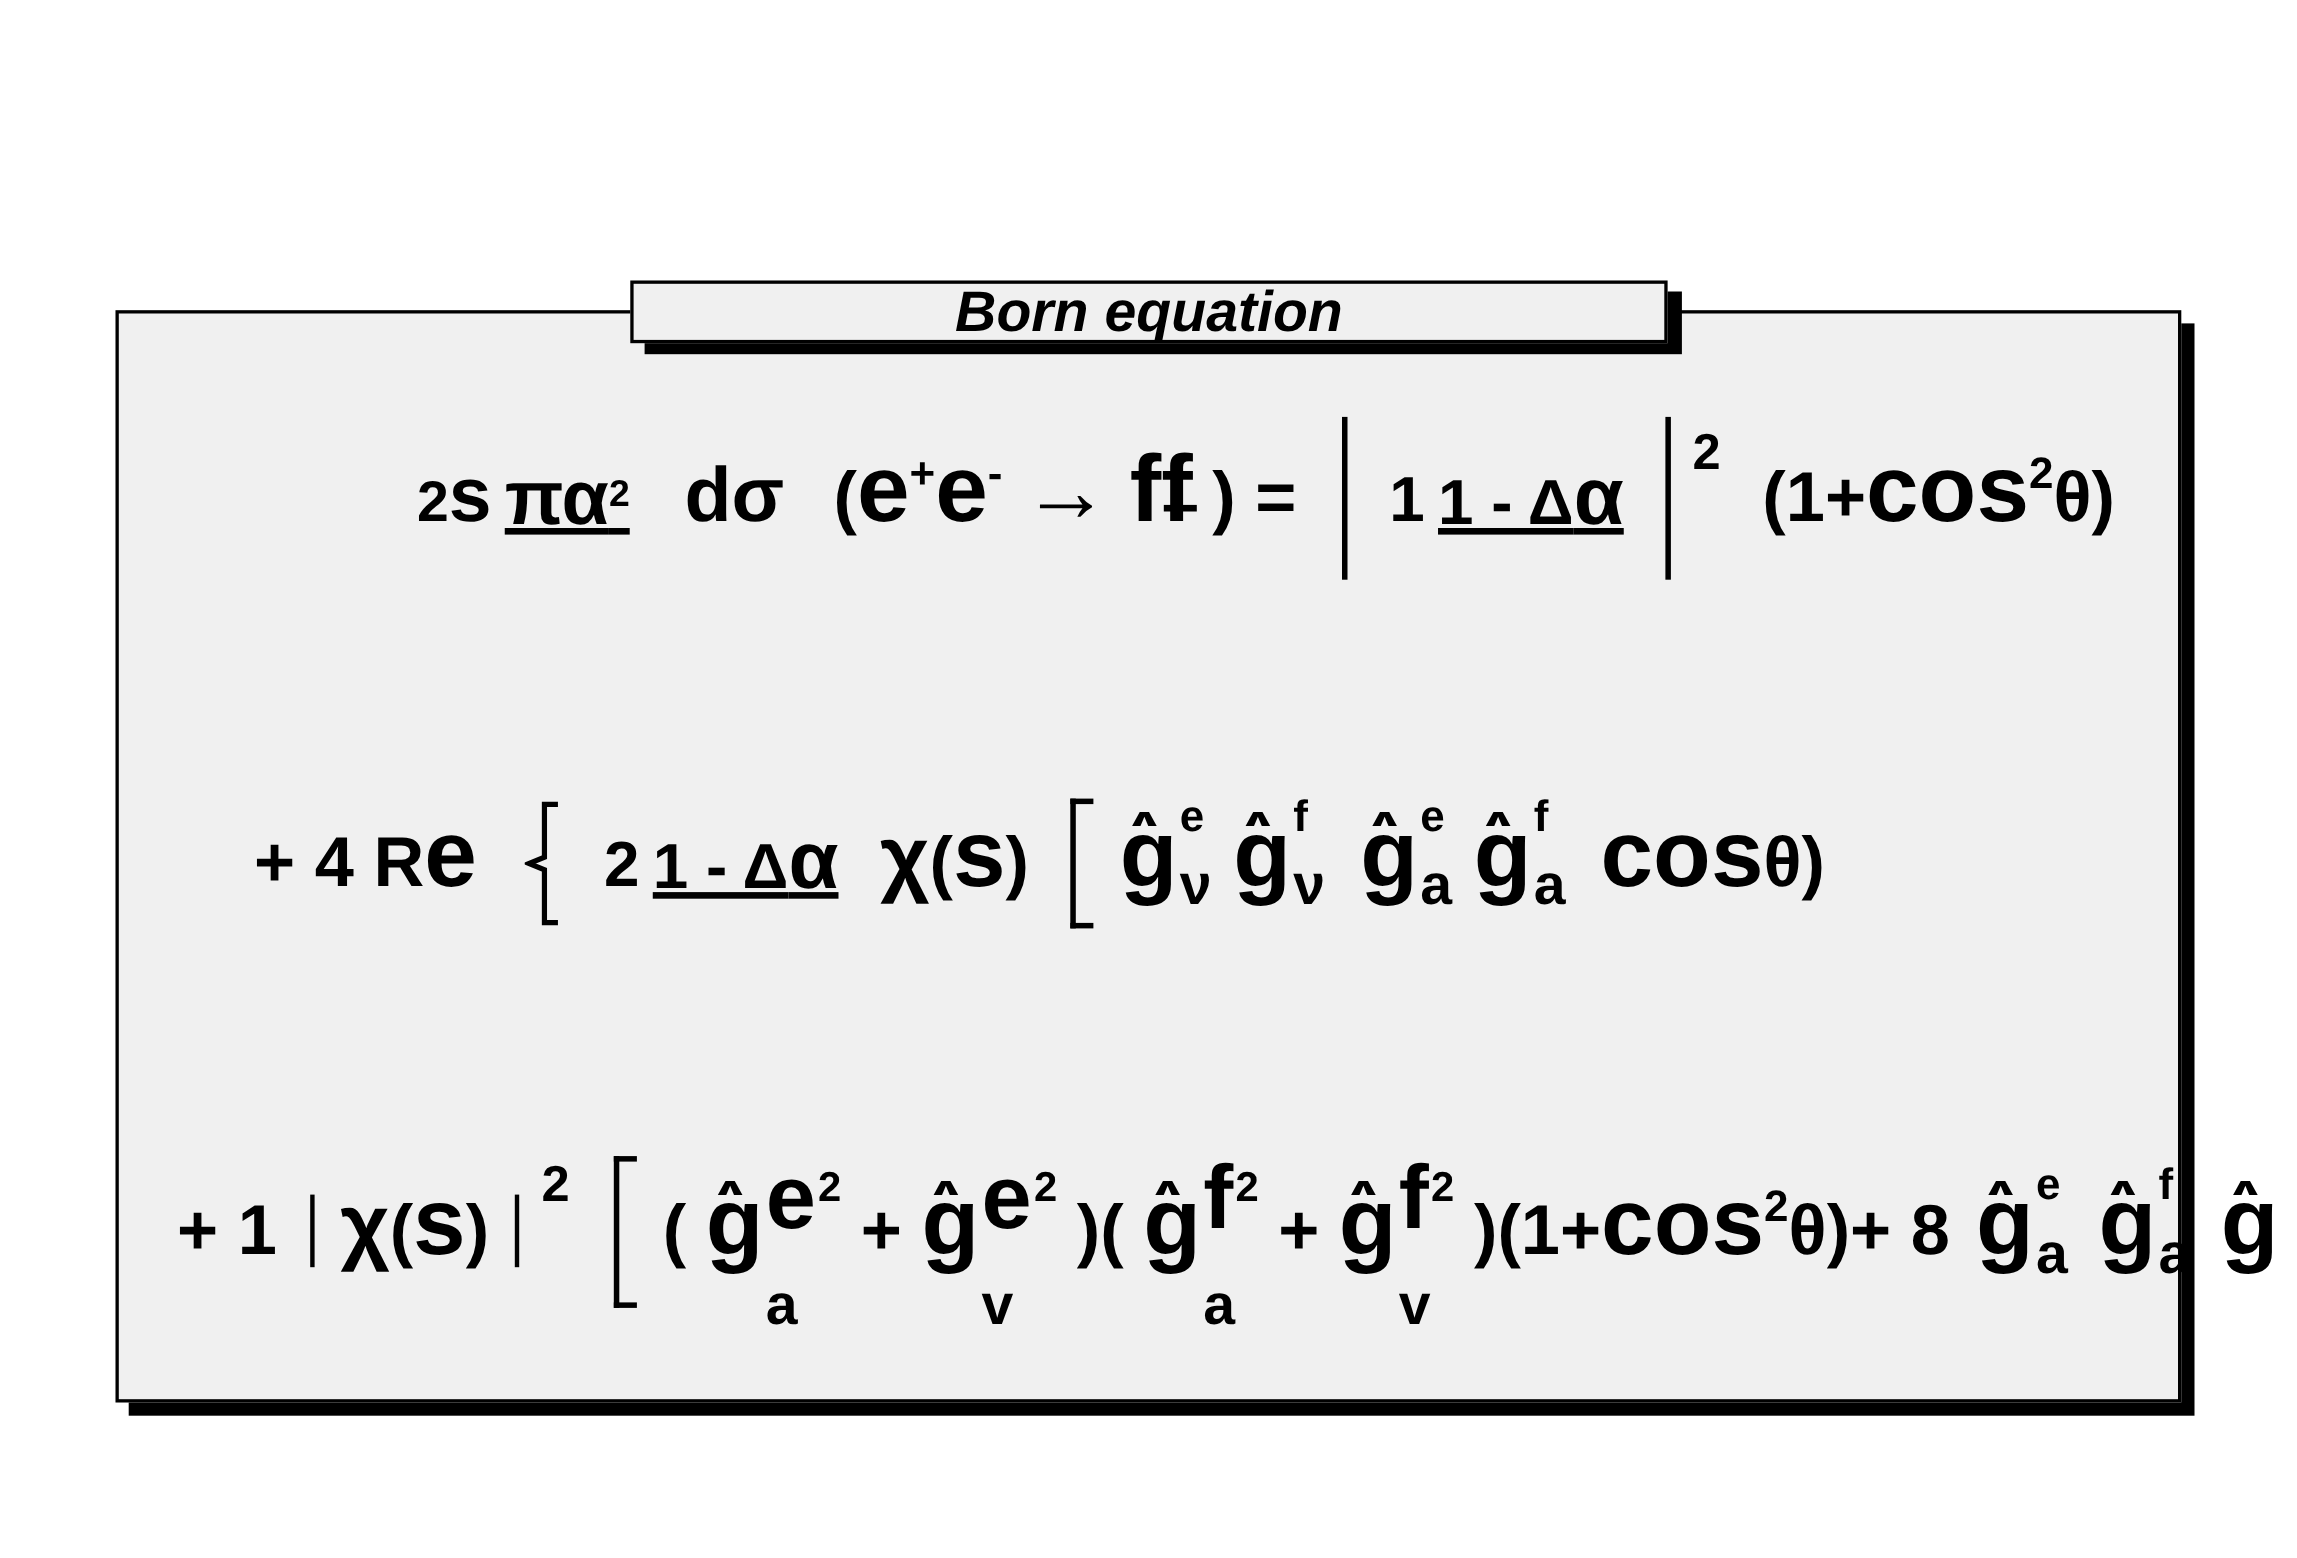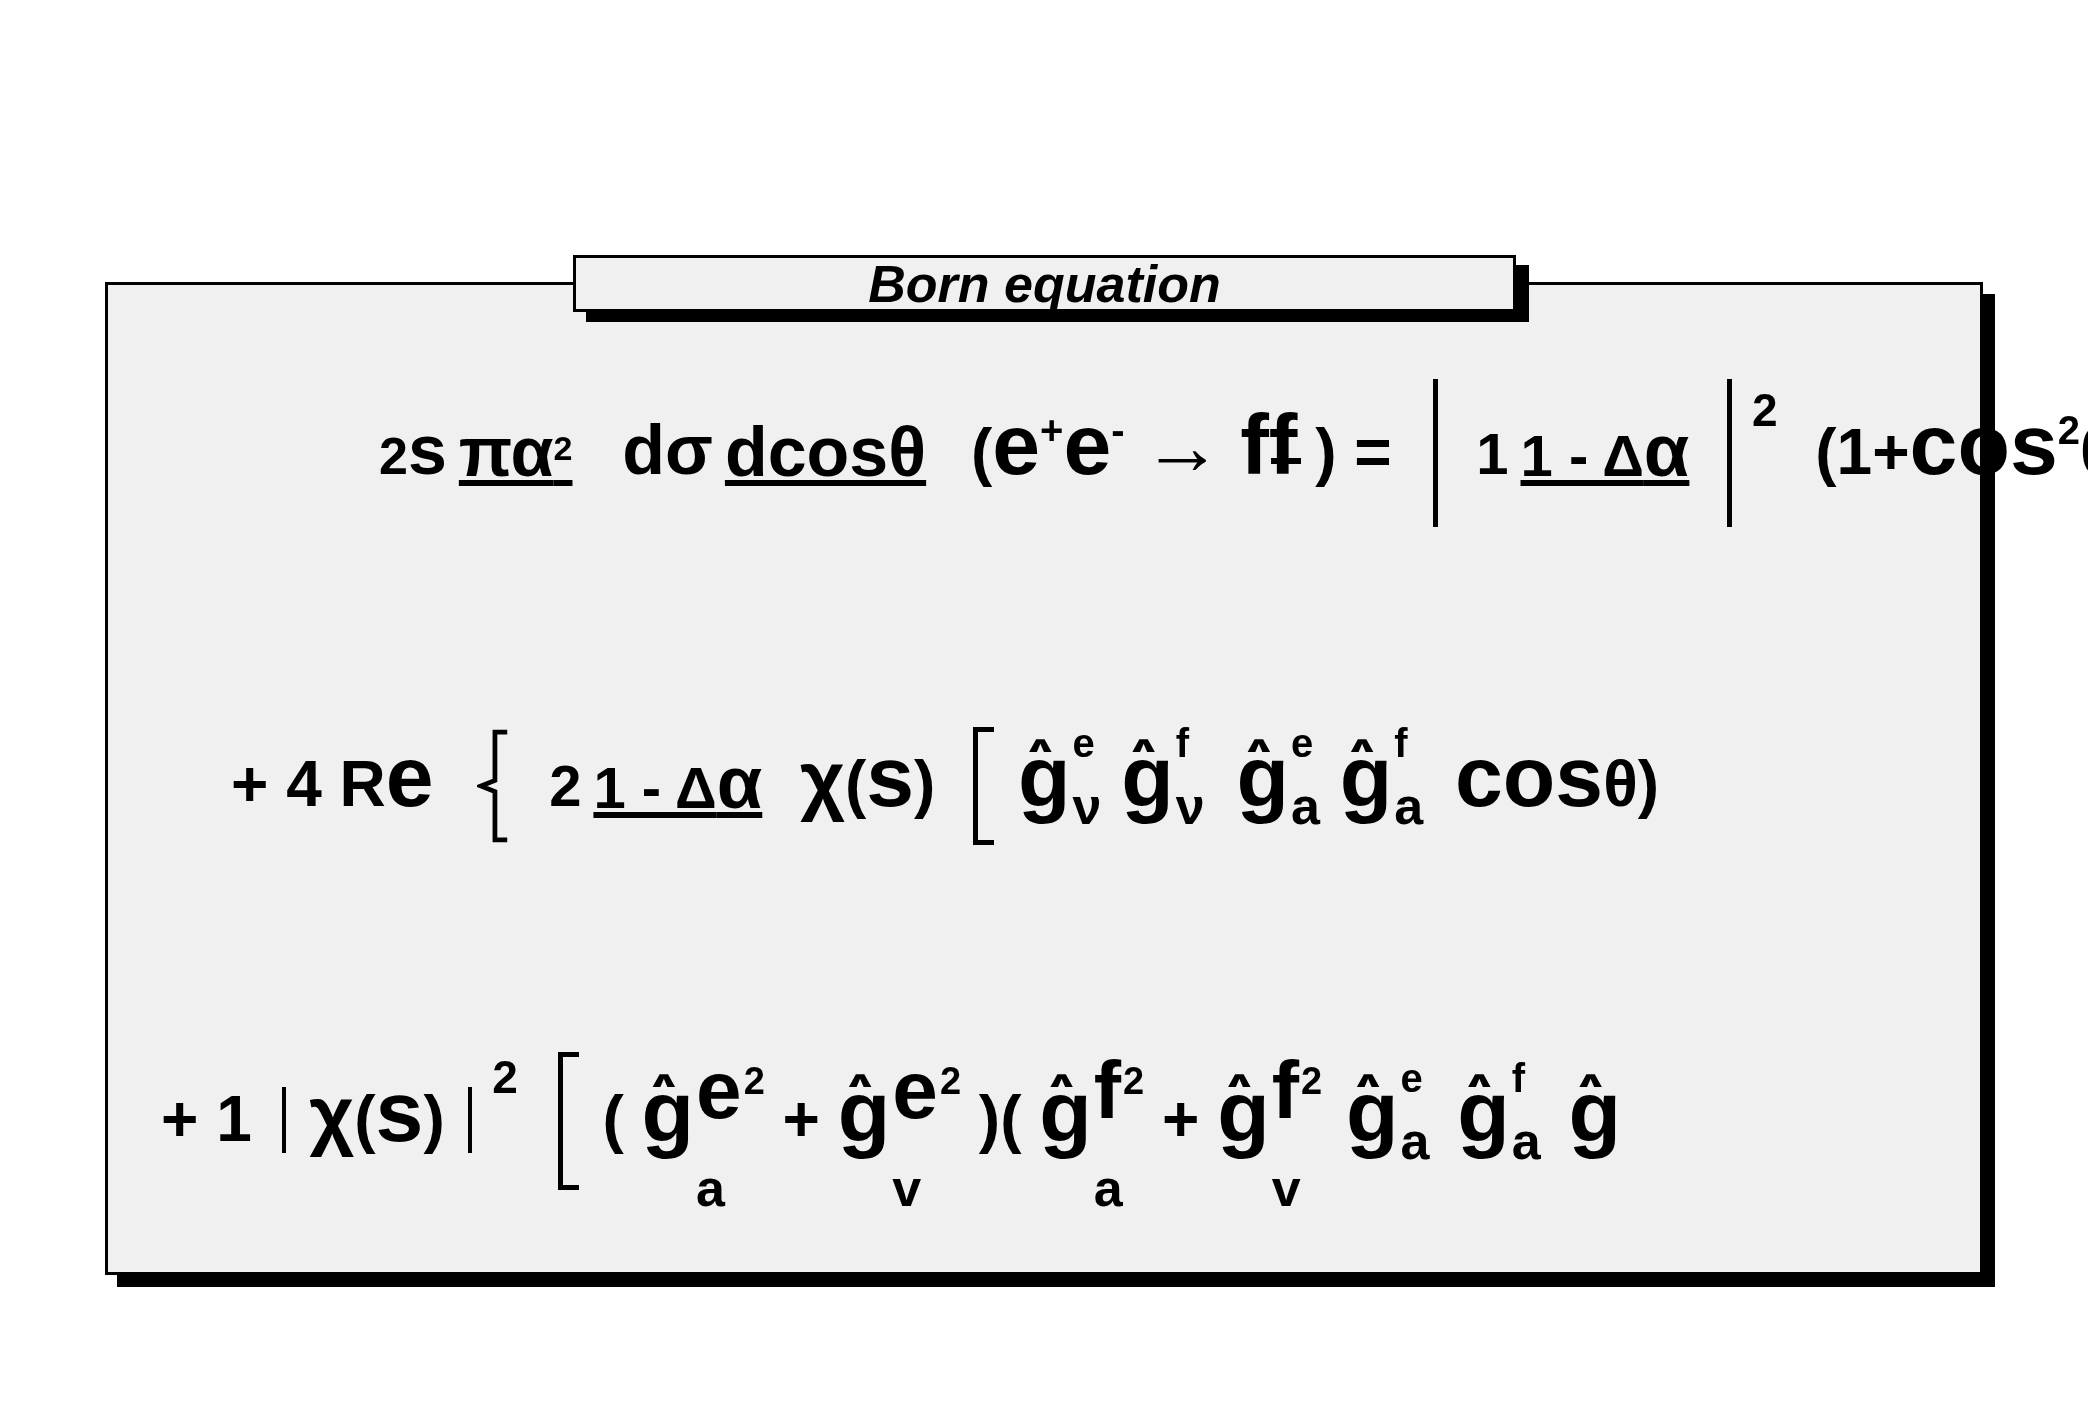--- a/index.html
+++ b/index.html
@@ -85,21 +85,20 @@
 
   <div class="eq-line eq1">
     <span class="frac">
       <span class="fr-num runs"><span class="r-fd1">2</span><span class="r-fl1">s</span></span>
       <span class="fr-bar"></span>
       <span class="fr-den runs"><span class="r-fl1">πα</span><span class="r-fsup">2</span></span>
     </span>
     <span class="frac ml20">
       <span class="fr-num runs"><span class="r-fl1">dσ</span></span>
       <span class="fr-bar"></span>
-      <span class="fr-den runs"><span class="r-fl1">dcosθ</span></span>
     </span>
     <span class="runs ml16"><span class="r-md">(</span><span class="r-lg">e</span><span class="r-sup">+</span><span class="r-lg">e</span><span class="r-sup">-</span><span class="r-md"> </span><span class="r-arr">→</span><span class="r-md"> </span><span class="r-lg">f</span><span class="r-lg has-bar">f<span class="ovlbar"></span></span><span class="r-md"> ) =</span></span>
     <span class="vbar vbar1 ml24"></span>
     <span class="frac ml14 mr14">
       <span class="fr-num runs"><span class="r-fd2">1</span></span>
       <span class="fr-bar"></span>
       <span class="fr-den runs"><span class="r-fd2">1 - Δ</span><span class="r-fl2">α</span></span>
     </span>
     <span class="vbar vbar1"></span>
     <span class="runs ml2"><span class="r-sup2">2</span></span>
@@ -159,20 +158,21 @@
     <span class="runs"><span class="r-md">)(</span></span>
     <span class="gt big"><span class="gt-gw"><span class="gt-hat">∧</span>g</span><span class="gt-scr">
           <span class="gt-sup">f<span class="gt-sup2">2</span></span>
           <span class="gt-sub">a</span>
         </span></span>
     <span class="runs"><span class="r-md"> + </span></span>
     <span class="gt big"><span class="gt-gw"><span class="gt-hat">∧</span>g</span><span class="gt-scr">
           <span class="gt-sup">f<span class="gt-sup2">2</span></span>
           <span class="gt-sub">v</span>
         </span></span>
+    <span class="runs"><span class="r-md">)(1+</span><span class="r-lg">cos</span><span class="r-sup">2</span><span class="r-md">θ)+ 8 </span></span>
     <span class="gt ml6"><span class="gt-gw"><span class="gt-hat">∧</span>g</span><span class="gt-scr">
           <span class="gt-sup">e</span>
           <span class="gt-sub">a</span>
         </span></span>
     <span class="gt ml10"><span class="gt-gw"><span class="gt-hat">∧</span>g</span><span class="gt-scr">
           <span class="gt-sup">f</span>
           <span class="gt-sub">a</span>
         </span></span>
     <span class="gt ml10"><span class="gt-gw"><span class="gt-hat">∧</span>g</span></span>
     

